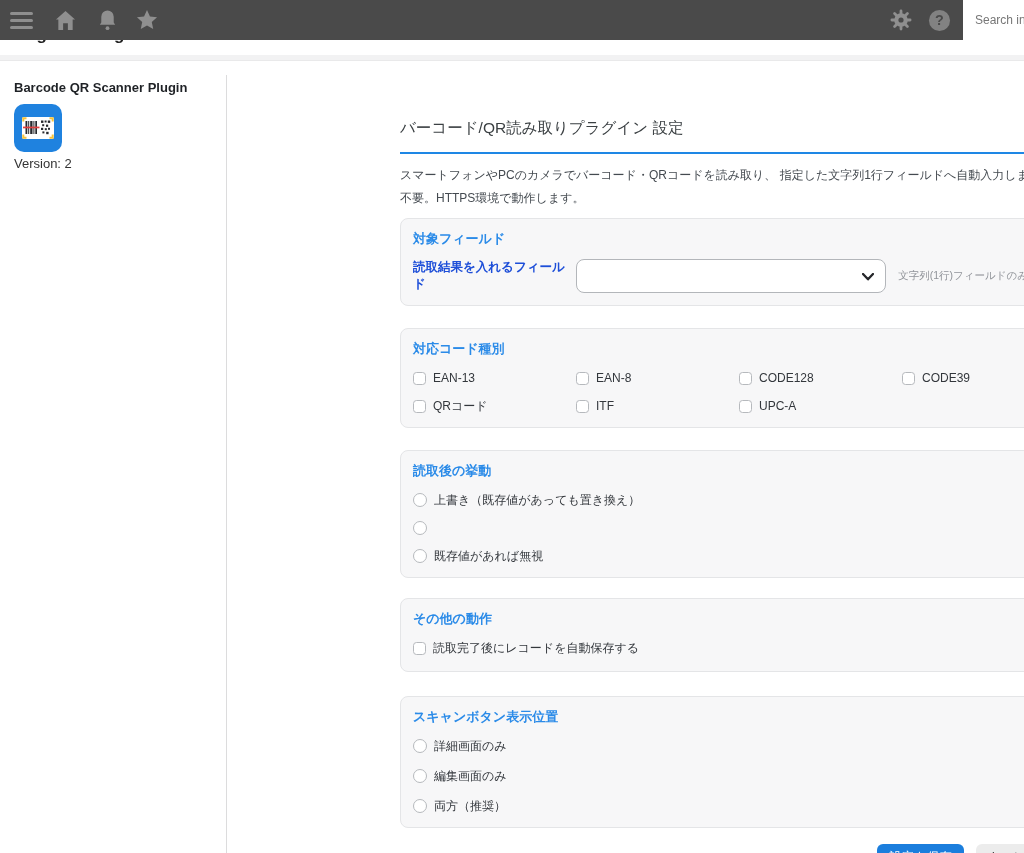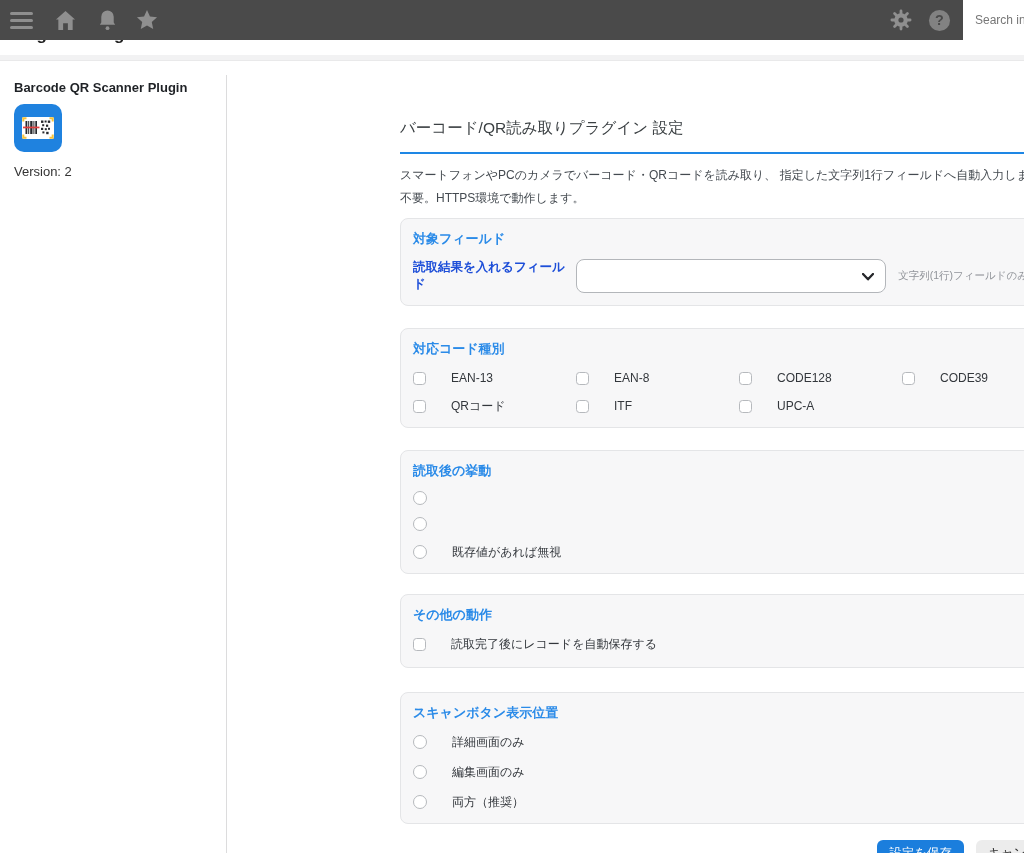--- a/index.html
+++ b/index.html
@@ -23,21 +23,21 @@
   .top-band { position:absolute; top:55px; left:0; width:1024px; height:6px;
     background:#f2f2f3; border-bottom:1px solid #e9e9ea; }
 
   
   .sidebar { position:absolute; top:62px; left:0; width:226px; bottom:0; background:#fff;
     padding:18px 0 1px 14px; }
   .sidebar-divider { position:absolute; top:75px; left:226px; width:1px; bottom:0;
     background:#dcdcdd; }
   .plugin-name { font-size:13px; font-weight:bold; color:#1f2226; line-height:16px; }
   .plugin-icon { margin-top:8px; width:48px; height:48px; }
-  .plugin-version { margin-top:12px; font-size:13px; color:#333; }
+  .plugin-version { margin-top:4px; font-size:13px; color:#333; }
 
   
   .main { position:absolute; top:62px; left:400px; width:664px; }
   .page-title { margin-top:55px; font-size:15.5px; font-weight:400; color:#3b4043;
     line-height:22px; white-space:nowrap; }
   .title-rule { margin-top:13px; height:2px; background:#1e87e5; width:664px; }
   .desc { margin-top:10px; font-size:12px; color:#444a50; line-height:23px; }
   .desc div { white-space:nowrap; }
 
   .box { background:#f7f7f8; border:1px solid #e4e5e7; border-radius:8px;
@@ -51,21 +51,21 @@
 
   .field-row { margin-top:12px; display:flex; align-items:center; }
   .field-label { width:168px; font-size:12.5px; font-weight:bold; color:#1d4ed8; }
   .select { position:relative; width:320px; height:34px; background:#fff;
     border:1px solid #b3b6ba; border-radius:8px; cursor:pointer; }
   .select svg { position:absolute; right:11px; top:13px; }
   .field-note { margin-left:12px; font-size:10.5px; color:#909399; white-space:nowrap; }
 
   .cb-grid { margin-top:12px; display:grid; grid-template-columns:repeat(4,163px);
     row-gap:10px; }
-  .opt { display:flex; align-items:center; gap:25px; font-size:12px; color:#33373c;
+  .opt { display:flex; align-items:center; gap:7px; font-size:12px; color:#33373c;
     cursor:pointer; line-height:18px; white-space:nowrap; }
   .cb { width:13px; height:13px; border:1.5px solid #b6b9bd; border-radius:3.5px;
     background:#fff; flex:0 0 auto; }
   .radio { width:14px; height:14px; border:1.5px solid #b6b9bd; border-radius:50%;
     background:#fff; flex:0 0 auto; }
   .stack { margin-top:12px; display:flex; flex-direction:column; gap:12px; }
   .single { margin-top:12px; }
 
   .actions { margin-top:16px; width:664px; display:flex; justify-content:flex-end;
     gap:12px; }
@@ -224,20 +224,21 @@
         <span>UPC-A</span>
       </div>
     </div>
   </div>
 
   <div class="box b3">
     <h2>読取後の挙動</h2>
     <div class="stack">
       <div class="opt">
         <span class="radio"></span>
+        <span>上書き（既存値があっても置き換え）</span>
       </div>
       <div class="opt">
         <span class="radio"></span>
       </div>
       <div class="opt">
         <span class="radio"></span>
         <span>既存値があれば無視</span>
       </div>
     </div>
   </div>

